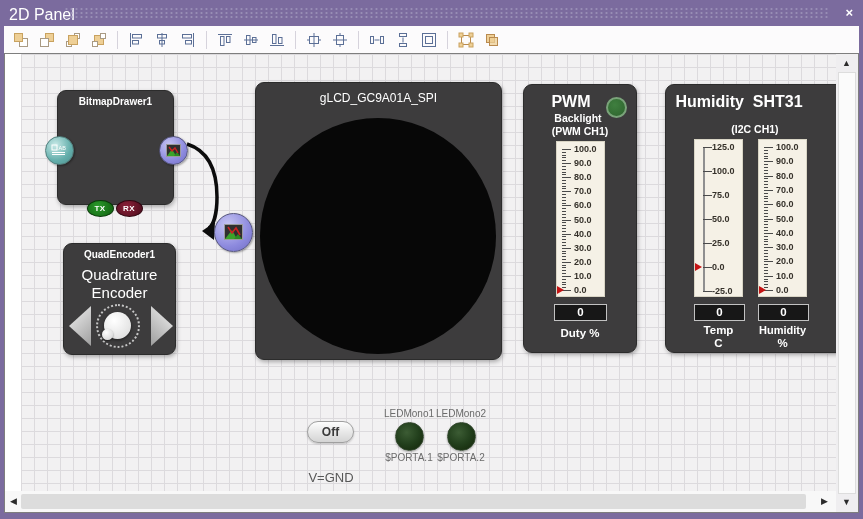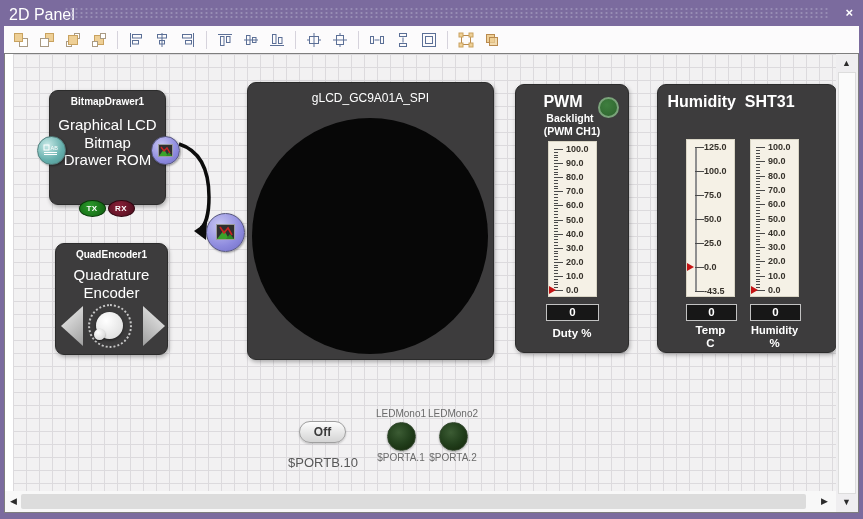--- a/index.html
+++ b/index.html
@@ -13,21 +13,21 @@
   .tb-close{position:absolute;right:10px;top:5px;font-size:13px;font-weight:bold;cursor:pointer;}
   
   .toolbar{position:absolute;left:4px;right:4px;top:26px;height:27px;background:#fcfbfc;
     display:flex;align-items:center;padding-left:5px;gap:2px;box-sizing:border-box;}
   .tb-btn{width:24px;height:22px;display:flex;align-items:center;justify-content:center;border-radius:3px;}
   .tb-btn svg{width:16px;height:16px;}
   .tb-divider{width:1px;height:18px;background:#d6d3dc;margin:0 4px;}
   
   .client{position:absolute;left:4px;top:53px;width:855px;height:460px;background:#fff;
     border:1px solid #7e7e7e;box-sizing:border-box;}
-  .canvas{position:absolute;left:8px;top:0;width:831px;height:437px;overflow:hidden;
+  .canvas{position:absolute;left:16px;top:0;width:831px;height:437px;overflow:hidden;
     background-color:var(--canvas-bg,#f2f1f2);
     background-image:linear-gradient(var(--grid-line,#dcdadd) 1px,transparent 1px),
                      linear-gradient(90deg,var(--grid-line,#dcdadd) 1px,transparent 1px);
     background-size:13px 13px;}
   .vscroll{position:absolute;right:0;top:0;width:22px;height:458px;background:#efeef0;}
   .vthumb{position:absolute;left:2px;right:2px;top:18px;bottom:18px;background:#fbfbfb;border:1px solid #ddd;}
   .hscroll{position:absolute;left:0;bottom:0;width:831px;height:21px;background:#f8f8f8;}
   .hthumb{position:absolute;top:3px;bottom:3px;left:16px;right:30px;background:#dcdcdc;border-radius:2px;}
   .arr{position:absolute;font-size:9px;color:#2b2b2b;line-height:9px;}
   
@@ -213,23 +213,20 @@
   <div class="client">
     <div class="canvas">
 
       <svg class="wire" width="831" height="437">
         <path d="M166,90 C188,97 196,117 196,143 C196,161 192,171 188,174" stroke="#0c0c0c" stroke-width="3.5" fill="none"></path>
         <polygon points="181,177 194,168 193,186" fill="#0c0c0c"></polygon>
       </svg>
 
       <div class="comp" style="left:36px;top:36px;width:115px;height:113px">
         <div class="comp-id">BitmapDrawer1</div>
-        <div class="comp-text" style="top:25px">Graphical LCD
-Bitmap
-Drawer ROM</div>
         <div class="port teal" style="left:-13.5px;top:44.5px">
           <svg width="16" height="12">
             <rect x="1" y="1" width="5" height="5" fill="none" stroke="#fff" stroke-width="1"></rect>
             <text x="7.5" y="6" font-size="5.5" fill="#fff" font-family="Liberation Sans,sans-serif">AB</text>
             <line x1="1" y1="8.5" x2="14" y2="8.5" stroke="#fff"></line>
             <line x1="1" y1="10.5" x2="14" y2="10.5" stroke="#fff"></line>
           </svg>
         </div>
         <div class="port purple" style="left:100.5px;top:44.5px">
           <svg width="15" height="13">
@@ -337,37 +334,38 @@
             <div class="g-tick" style="top: 149px; left: 6px; width: 9px;"></div>
             <div class="g-label" style="top: 144px;">0.0</div>
             <div class="g-pointer" style="top: 144.5px;"></div>
           </div>
         <div class="value-box" style="left:30px;top:219px;width:51px">0</div>
         <div class="p-sub" style="left:0;top:242px;width:112px;font-size:11.5px">Duty %</div>
       </div>
 
       <div class="comp" style="left:644px;top:30px;width:178px;height:267px">
         <div class="p-title" style="left:0;top:8px;width:146px">Humidity  SHT31</div>
+        <div class="p-sub" style="left:0;top:38px;width:178px">(I2C CH1)</div>
 
         <div class="gauge" style="left:28px;top:54px;height:158px">
             <div class="g-track" style="top: 8px; height: 144px;"></div>
             <div class="g-tick" style="top: 8px; left: 9px; width: 9px;"></div>
             <div class="g-label" style="top: 3px;">125.0</div>
             <div class="g-tick" style="top: 32px; left: 9px; width: 9px;"></div>
             <div class="g-label" style="top: 27px;">100.0</div>
             <div class="g-tick" style="top: 56px; left: 9px; width: 9px;"></div>
             <div class="g-label" style="top: 51px;">75.0</div>
             <div class="g-tick" style="top: 80px; left: 9px; width: 9px;"></div>
             <div class="g-label" style="top: 75px;">50.0</div>
             <div class="g-tick" style="top: 104px; left: 9px; width: 9px;"></div>
             <div class="g-label" style="top: 99px;">25.0</div>
             <div class="g-tick" style="top: 128px; left: 9px; width: 9px;"></div>
             <div class="g-label" style="top: 123px;">0.0</div>
             <div class="g-tick" style="top: 152px; left: 9px; width: 9px;"></div>
-            <div class="g-label" style="top: 147px;">-43.5</div>
+            <div class="g-label" style="top: 147px;">-25.0</div>
             <div class="g-pointer" style="top: 123.5px;"></div>
           </div>
         <div class="gauge" style="left:92px;top:54px;height:158px">
             <div class="g-tick" style="top: 8px; left: 6px; width: 9px;"></div>
             <div class="g-label" style="top: 3px;">100.0</div>
             <div class="g-tick" style="top: 10.86px; left: 6px; width: 4px;"></div>
             <div class="g-tick" style="top: 13.72px; left: 6px; width: 4px;"></div>
             <div class="g-tick" style="top: 16.58px; left: 6px; width: 4px;"></div>
             <div class="g-tick" style="top: 19.44px; left: 6px; width: 4px;"></div>
             <div class="g-tick" style="top: 22.3px; left: 6px; width: 9px;"></div>
@@ -432,21 +430,21 @@
         <div class="value-box" style="left:28px;top:219px;width:49px">0</div>
         <div class="value-box" style="left:92px;top:219px;width:49px">0</div>
 
         <div class="p-sub" style="left:28px;top:239px;width:49px;font-size:11.5px">Temp</div>
         <div class="p-sub" style="left:28px;top:252px;width:49px;font-size:11.5px">C</div>
         <div class="p-sub" style="left:92px;top:239px;width:49px;font-size:11px">Humidity</div>
         <div class="p-sub" style="left:92px;top:252px;width:49px;font-size:11.5px">%</div>
       </div>
 
       <div class="off-btn" style="left:286px;top:367px;width:47px;height:22px">Off</div>
-      <div class="cap" style="left:246px;top:401px;width:128px;font-size:13px;color:#585858">$PORTB.10</div>
+      <div class="cap" style="left:246px;top:416px;width:128px;font-size:13px;color:#585858">V=GND</div>
 
       <div class="led-label" style="left:353px;top:354px;width:70px">LEDMono1</div>
       <div class="led-circle" style="left:373.5px;top:367.5px"></div>
       <div class="led-label" style="left:353px;top:398px;width:70px">$PORTA.1</div>
 
       <div class="led-label" style="left:405px;top:354px;width:70px">LEDMono2</div>
       <div class="led-circle" style="left:425.5px;top:367.5px"></div>
       <div class="led-label" style="left:405px;top:398px;width:70px">$PORTA.2</div>
 
     </div>

